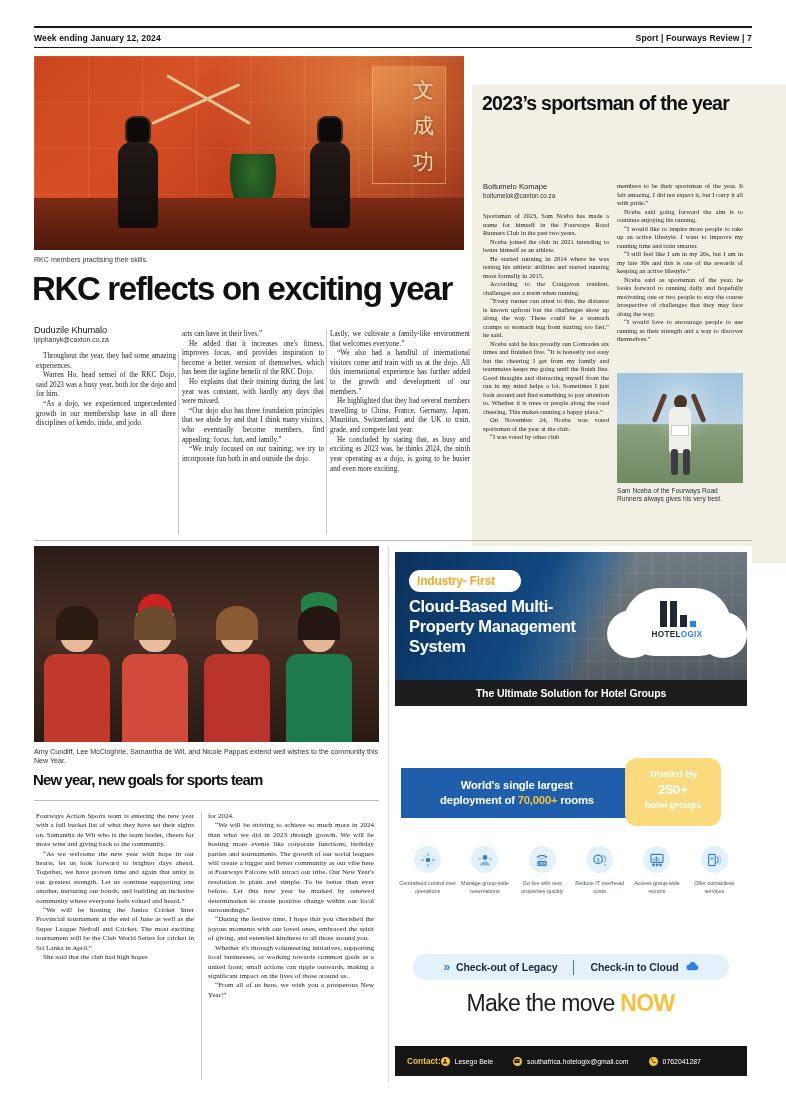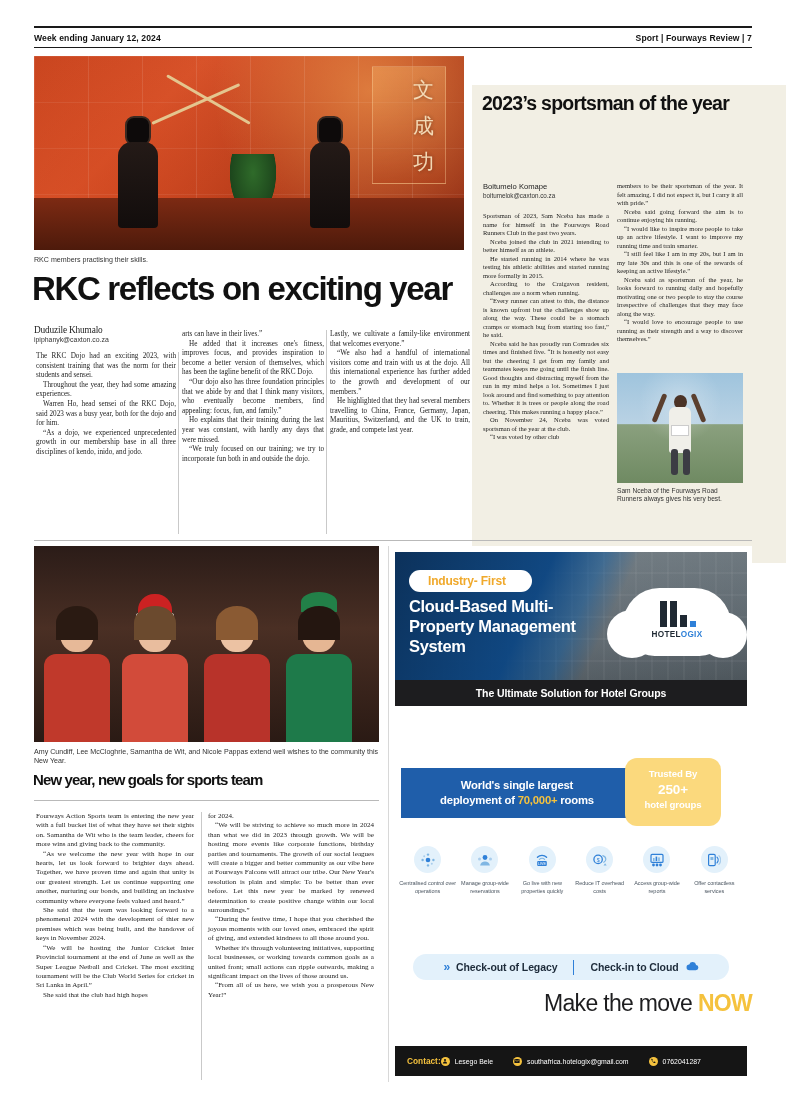--- a/index.html
+++ b/index.html
@@ -78,21 +78,21 @@
   .cap-kendo { position: absolute; left: 34px; top: 256px; width: 430px; }
 
   
   .headline-main {
     position: absolute; left: 32px; top: 272px; width: 440px;
     font-family: "Liberation Sans", sans-serif;
     font-weight: bold; font-size: 33.5px; line-height: 1.0;
     letter-spacing: -1.35px; color: #111; transform: scaleX(0.985); transform-origin: left center;
   }
   .byline { position: absolute; left: 34px; top: 325px; width: 140px; }
-  .byline-name { font-size: 9.3px; color:#222; font-family:Liberation Serif, serif; letter-spacing:-.15px;}
+  .byline-name { font-size: 9.3px; color:#222; font-family:Liberation Sans, sans-serif; letter-spacing:-.15px;}
   .byline-mail { font-size: 6.9px; color:#333; font-family:"Liberation Sans", sans-serif; margin-top:1px;}
 
   .art1-c1 { position: absolute; left: 36px; top: 352px; width: 140px; height: 182px; }
   .art1-c2 { position: absolute; left: 182px; top: 330px; width: 142px; height: 204px; }
   .art1-c3 { position: absolute; left: 330px; top: 330px; width: 140px; height: 204px; }
 
   .vrule { position:absolute; width:1px; background:#c9c9c9; }
 
   
   .sidebar {
@@ -176,21 +176,21 @@
   .ad-hero { position:absolute; left:6px; top:6px; width:352px; height:154px; overflow:hidden;
              background: linear-gradient(100deg,#0d3d73 0%, #11549c 30%, #2a6fae 44%, #8d9aa3 56%, #7b858c 100%); }
   .ad-hero-photo { position:absolute; inset:0;
     background:
       linear-gradient(115deg, rgba(10,48,90,.98) 0%, rgba(13,70,130,.96) 38%, rgba(25,95,160,.55) 50%, rgba(120,128,134,.25) 58%, rgba(90,98,104,.15) 100%),
       repeating-linear-gradient(90deg, rgba(255,255,255,.05) 0 2px, transparent 2px 16px),
       repeating-linear-gradient(0deg, rgba(255,255,255,.05) 0 2px, transparent 2px 22px),
       linear-gradient(to bottom, #6f7a81 0%, #59636a 60%, #3f474c 100%);
   }
   .ad-badge {
-    position:absolute; left:14px; top:18px; padding:4px 26px 4px 19px;
+    position:absolute; left:14px; top:18px; padding:4px 26px 4px 8px;
     background:#ffffff; border-radius:14px;
     font-weight:bold; font-size:12px; color:#f0a92b; letter-spacing:-.2px;
   }
   .ad-hero-title {
     position:absolute; left:14px; top:44px; width:180px; color:#fff;
     font-weight:bold; font-size:16.5px; line-height:1.22; letter-spacing:-.35px;
   }
   .ad-cloud {
     position:absolute; right:16px; top:36px; width:108px; height:68px; background:#fff;
     border-radius: 46px 46px 40px 40px;
@@ -234,21 +234,21 @@
   .feat-label { font-size:5.5px; color:#4a5560; line-height:1.5; letter-spacing:-.05px; }
 
   .ad-checks {
     position:absolute; left:24px; top:408px; width:316px; height:26px; background:#e3f1fb;
     border-radius:13px; display:flex; align-items:center; justify-content:center; gap:0;
     font-weight:bold; font-size:10.5px; color:#1d2b3a; letter-spacing:-.1px;
   }
   .ad-checks .sep { width:1px; height:15px; background:#2f80d8; margin:0 16px; }
   .chev { color:#2f80d8; font-size:12px; margin-right:6px; font-weight:bold; }
   .ad-move {
-    position:absolute; left:0; right:0; top:444px; text-align:right;
+    position:absolute; left:0; right:0; top:444px; text-align:center;
     font-size:23px; color:#1d1d1f; letter-spacing:-.7px;
   }
   .ad-move b { color:#f5c23e; font-weight:bold; }
 
   .ad-contact {
     position:absolute; left:6px; bottom:6px; width:352px; height:30px; background:#151515;
     display:flex; align-items:center; padding:0 12px; gap:0;
   }
   .ad-contact .lbl { color:#f5c23e; font-weight:bold; font-size:8.3px; }
   .ci { display:flex; align-items:center; color:#fff; font-size:6.9px; margin-right:20px; }
@@ -290,40 +290,40 @@
   </div>
 
   <div class="headline-main">RKC reflects on exciting year</div>
   <div class="byline">
     <div class="byline-name">Duduzile Khumalo</div>
     <div class="byline-mail">ipiphanyk@caxton.co.za</div>
   </div>
 
   <div class="art1-c1">
       <div class="body-col">
-        <p class="first">The RKC Dojo had an exciting 2023, with consistent training that was the norm for their students and sensei.</p>
         <p>Throughout the year, they had some amazing experiences.</p>
         <p>Warren Ho, head sensei of the RKC Dojo, said 2023 was a busy year, both for the dojo and for him.</p>
         <p>“As a dojo, we experienced unprecedented growth in our membership base in all three disciplines of kendo, inido, and jodo.</p>
       </div>
     </div>
   <div class="art1-c2">
       <div class="body-col">
         <p class="first">arts can have in their lives.”</p>
         <p>He added that it increases one's fitness, improves focus, and provides inspiration to become a better version of themselves, which has been the tagline benefit of the RKC Dojo.</p>
+        <p>Ho explains that their training during the last year was constant, with hardly any days that were missed.</p>
         <p>“Our dojo also has three foundation principles that we abide by and that I think many visitors, who eventually become members, find appealing: focus, fun, and family.”</p>
-        <p>Ho explains that their training during the last year was constant, with hardly any days that were missed.</p>
         <p>“We truly focused on our training; we try to incorporate fun both in and outside the dojo.</p>
       </div>
     </div>
   <div class="art1-c3">
       <div class="body-col">
         <p class="first">Lastly, we cultivate a family-like environment that welcomes everyone.”</p>
         <p>“We also had a handful of international visitors come and train with us at the dojo. All this international experience has further added to the growth and development of our members.”</p>
         <p>He highlighted that they had several members travelling to China, France, Germany, Japan, Mauritius, Switzerland, and the UK to train, grade, and compete last year.</p>
+        <p>He concluded by stating that, as busy and exciting as 2023 was, he thinks 2024, the ninth year operating as a dojo, is going to be busier and even more exciting.</p>
       </div>
     </div>
 
   <div class="vrule" style="left:178px; top:352px; height:182px;"></div>
   <div class="vrule" style="left:326px; top:330px; height:204px;"></div>
 
   <div class="sidebar">
     <div class="sidebar-title">2023’s sportsman of the year</div>
     <div class="sb-byline">
       <div class="sb-byline-name">Boitumelo Komape</div>
@@ -396,21 +396,20 @@
     <div class="caption">Amy Cundiff, Lee McCloghrie, Samantha de Wit, and Nicole Pappas extend well wishes to the community this New Year.</div>
   </div>
 
   <div class="headline-2">New year, new goals for sports team</div>
   <div class="hr-art2"></div>
 
   <div class="art2-c1">
       <div class="body-col">
         <p class="first">Fourways Action Sports team is entering the new year with a full bucket list of what they have set their sights on. Samantha de Wit who is the team leader, cheers for more wins and giving back to the community.</p>
         <p>“As we welcome the new year with hope in our hearts, let us look forward to brighter days ahead. Together, we have proven time and again that unity is our greatest strength. Let us continue supporting one another, nurturing our bonds, and building an inclusive community where everyone feels valued and heard.”</p>
-        <p>She said that the team was looking forward to a phenomenal 2024 with the development of thier new premises which was being built, and the handover of keys in November 2024.</p>
         <p>“We will be hosting the Junior Cricket Inter Provincial tournament at the end of June as well as the Super League Netball and Cricket. The most exciting tournament will be the Club World Series for cricket in Sri Lanka in April.”</p>
         <p>She said that the club had high hopes</p>
       </div>
     </div>
   <div class="art2-c2">
       <div class="body-col">
         <p class="first">for 2024.</p>
         <p>“We will be striving to achieve so much more in 2024 than what we did in 2023 through growth. We will be hosting more events like corporate functions, birthday parties and tournaments. The growth of our social leagues will create a bigger and better community as our vibe here at Fourways Falcons will attract our tribe. Our New Year's resolution is plain and simple: To be better than ever before. Let this new year be marked by renewed determination to create positive change within our local surroundings.”</p>
         <p>“During the festive time, I hope that you cherished the joyous moments with our loved ones, embraced the spirit of giving, and extended kindness to all those around you.</p>
         <p>Whether it's through volunteering initiatives, supporting local businesses, or working towards common goals as a united front; small actions can ripple outwards, making a significant impact on the lives of those around us.</p>

